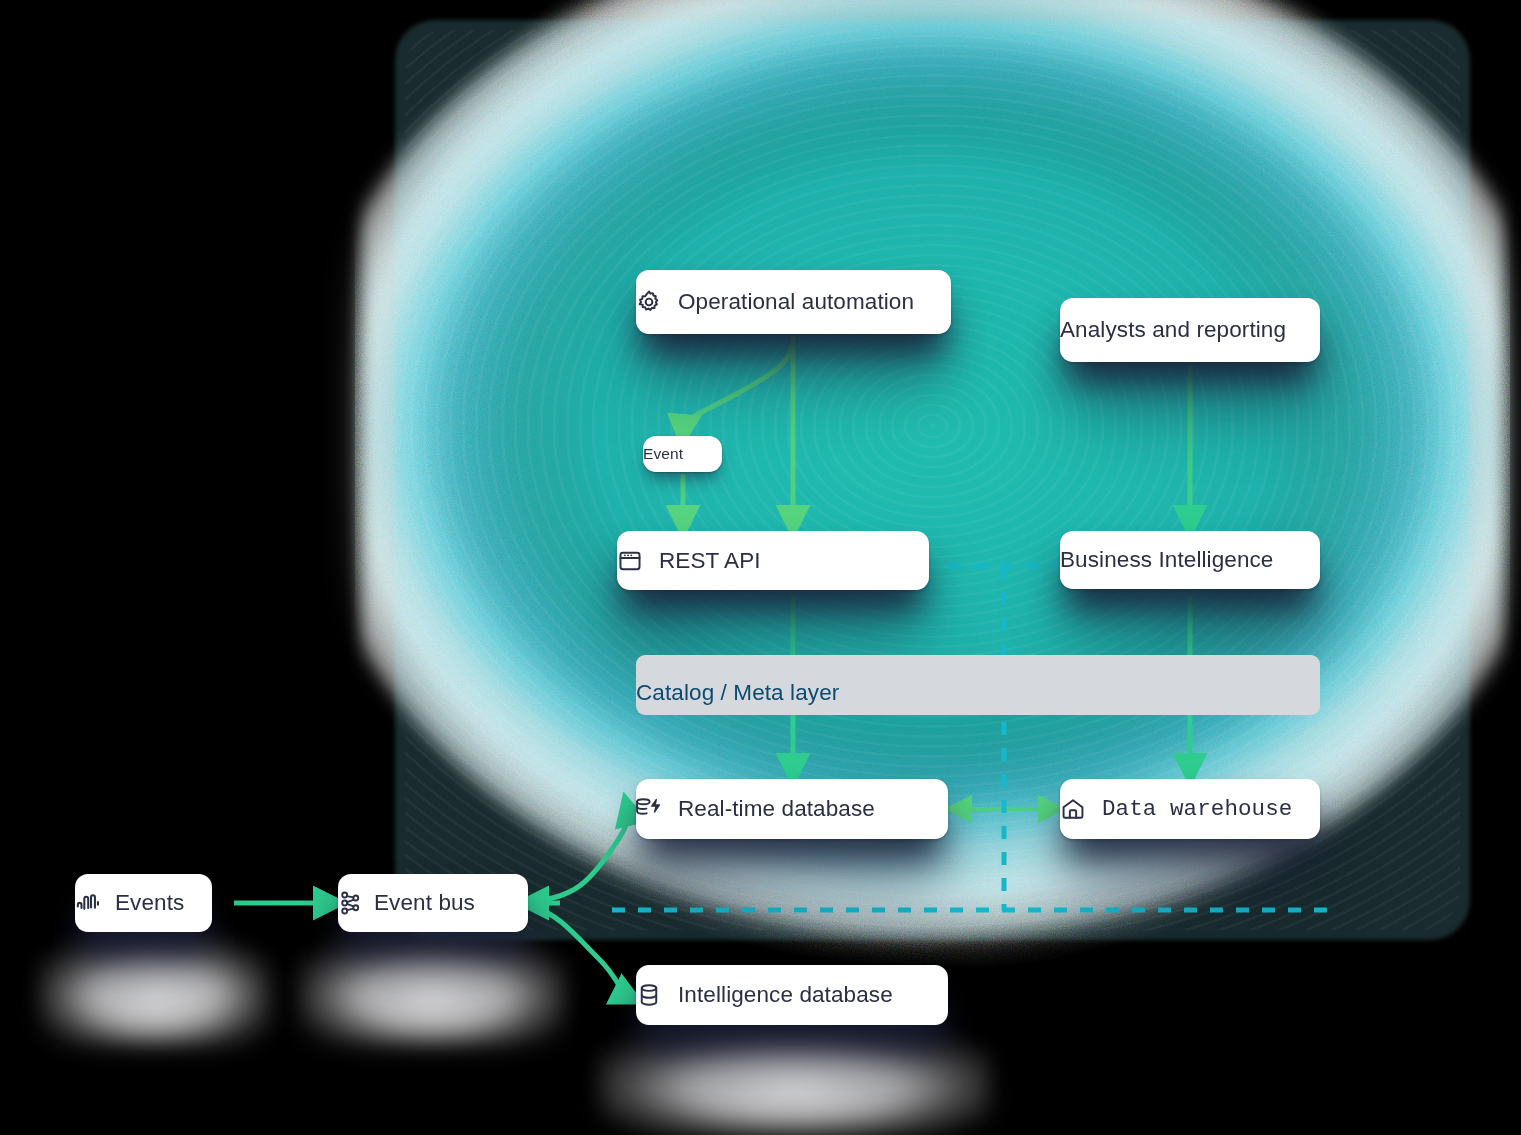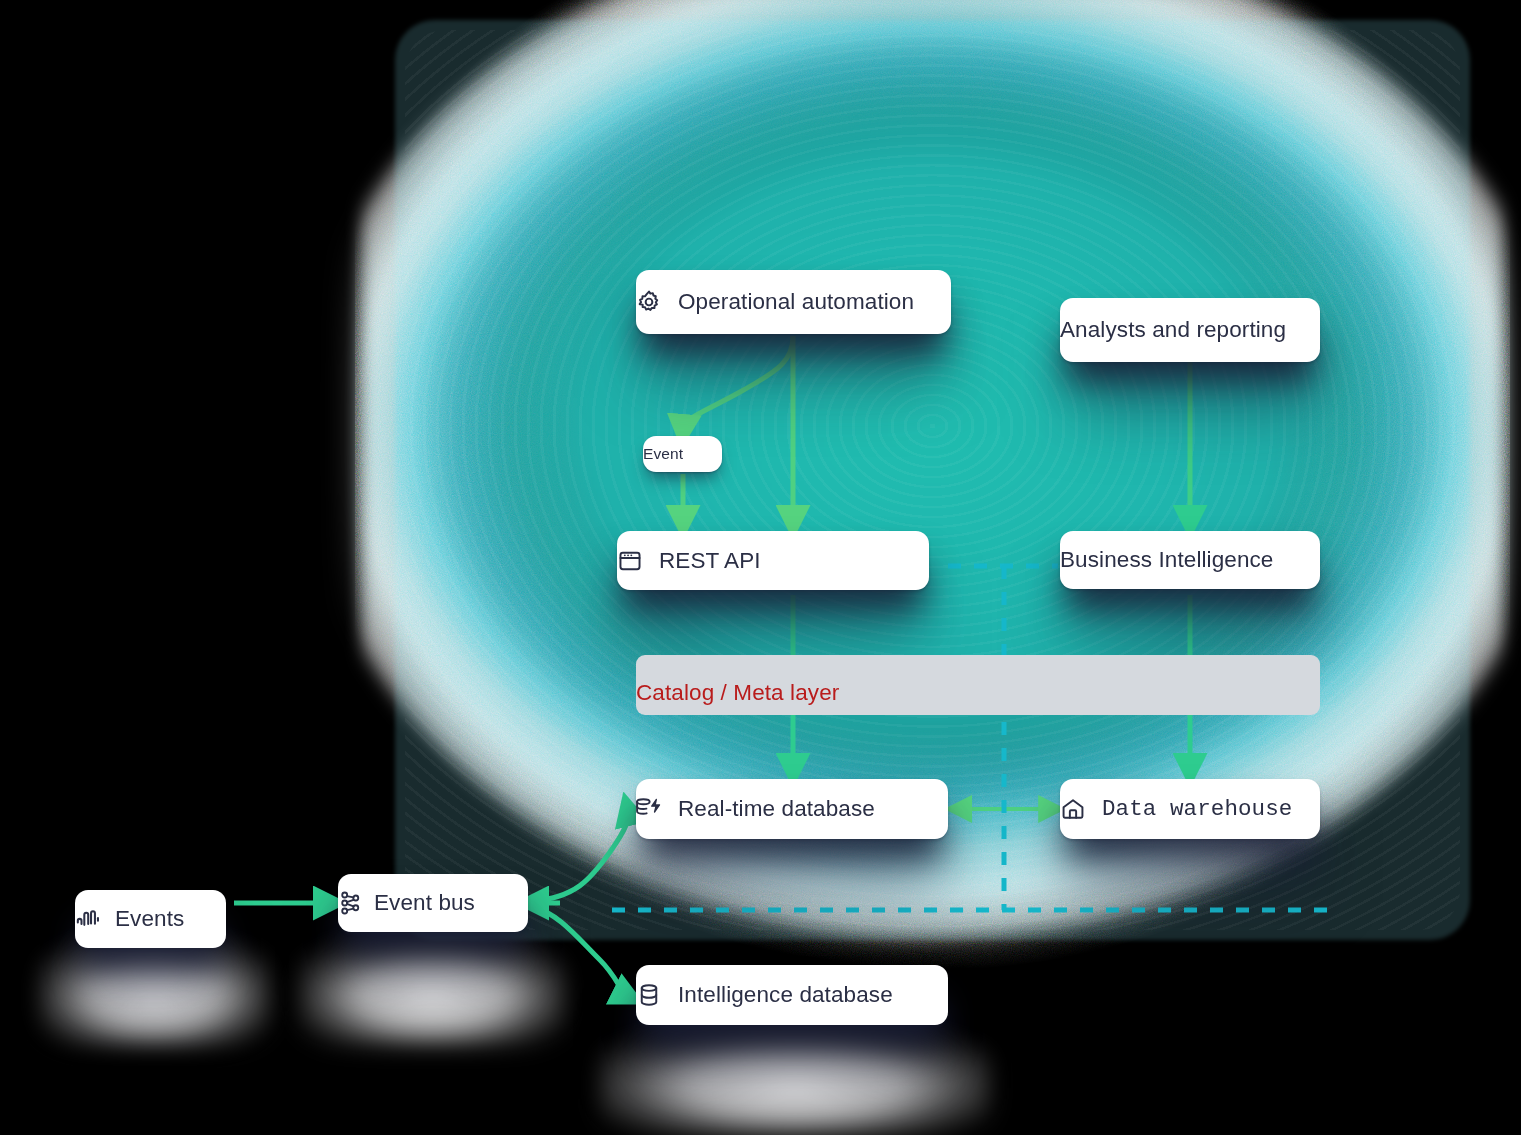--- a/index.html
+++ b/index.html
@@ -51,25 +51,25 @@
   #n-oa  {left:636px; top:270px;  width:315px;height:64px;}
   #n-ar  {left:1060px;top:270px;  width:260px;height:64px;margin-top:28px;}
   #n-apps{left:643px; top:436px;  width:79px; height:36px; font-size:15.5px;
           box-shadow:0 10px 16px -4px rgba(24,28,52,.55),0 1px 2px rgba(20,24,45,.3);}
   #n-rest{left:617px; top:531px;  width:312px;height:59px;}
   #n-bi  {left:1060px;top:531px;  width:260px;height:58px;}
   #n-cat {left:636px; top:655px;  width:684px;height:60px;background:#d5d9de;
           box-shadow:none;border-radius:9px;}
   #n-rtdb{left:636px; top:779px;  width:312px;height:60px;}
   #n-dw  {left:1060px;top:779px;  width:260px;height:60px;font-family:Liberation Mono, monospace;}
-  #n-ev  {left:75px;  top:874px;  width:151px;height:58px;gap:14px;margin-top:16px;}
+  #n-ev  {left:75px;  top:874px;  width:137px;height:58px;gap:14px;}
   #n-eb  {left:338px; top:874px;  width:190px;height:58px;gap:10px;}
   #n-txdb{left:636px; top:965px;  width:312px;height:60px;}
 
-  #n-cat .label{font-size:22.5px;color:#b91c1c;margin-top:15px;}
+  #n-cat .label{font-size:22.5px;color:#0c4a6e;margin-top:15px;}
 </style>
 </head>
 <body>
 
 <div id="glow-wrap">
   <div class="glow-layer" id="glow-step"></div>
   <div class="glow-layer" id="glow-halo"></div>
   <div class="glow-layer" id="glow-core"></div>
   <div class="glow-layer" id="glow-ring"></div>
   <svg class="glow-layer" id="glow-noise">

